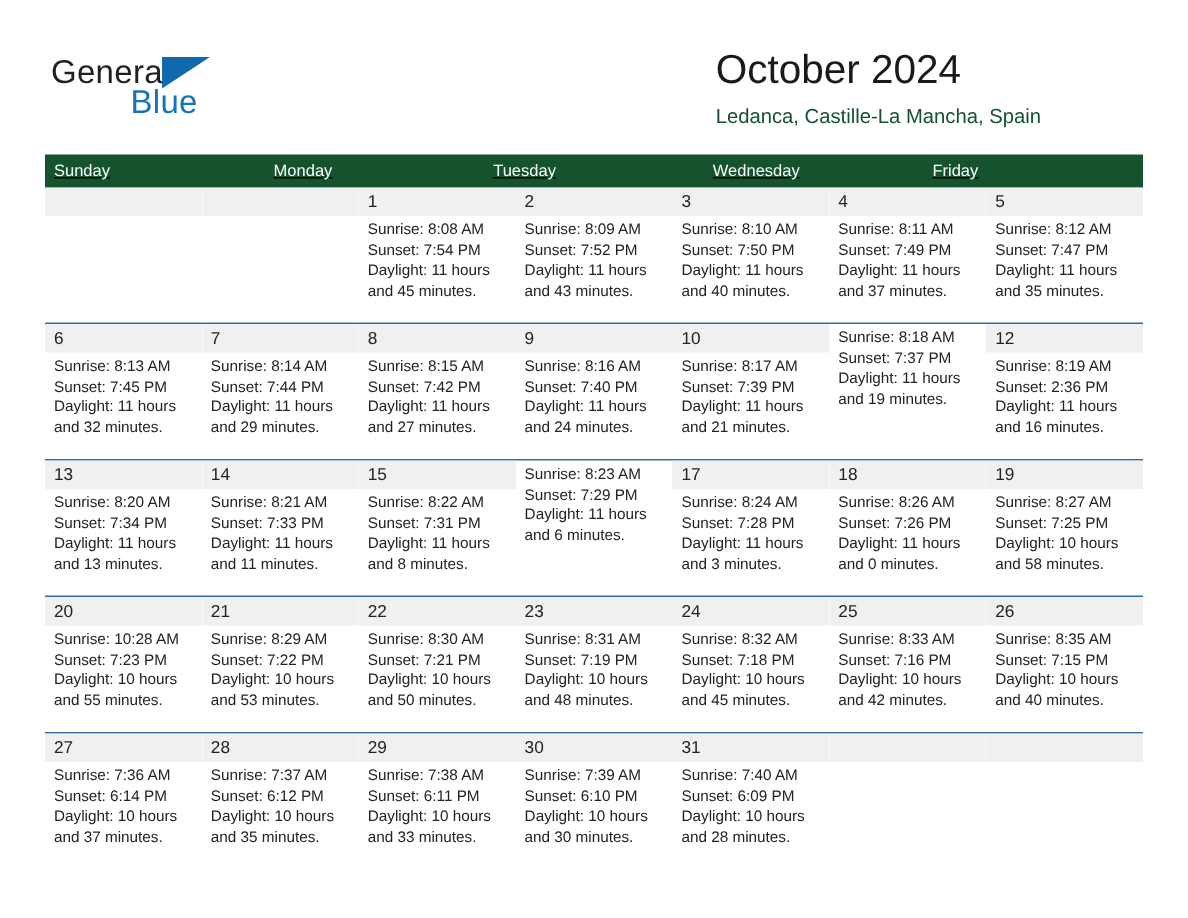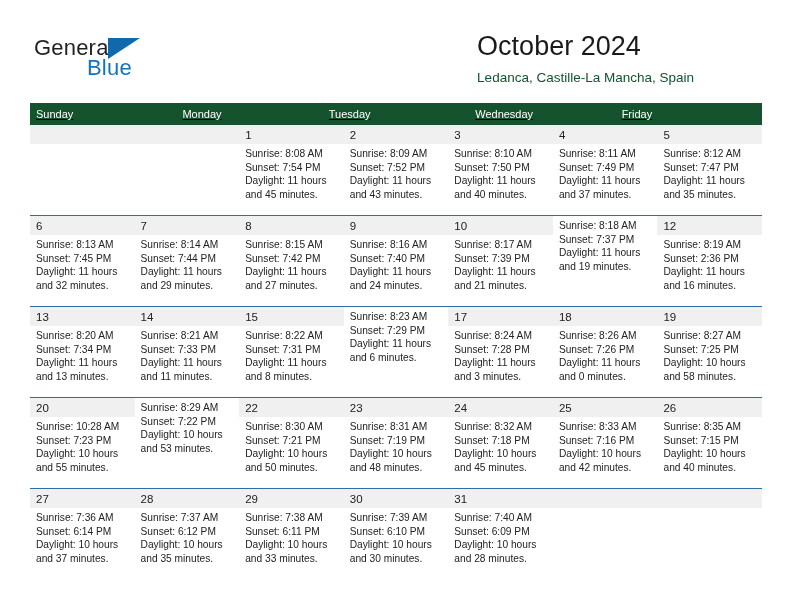--- a/index.html
+++ b/index.html
@@ -357,20 +357,21 @@
           <div class="day">
             <div class="day-num-band"><span class="day-num">20</span></div>
             <div class="day-info">
               <div>Sunrise: 10:28 AM</div>
               <div>Sunset: 7:23 PM</div>
               <div>Daylight: 10 hours</div>
               <div>and 55 minutes.</div>
             </div>
           </div>
           <div class="day">
+            <div class="day-num-band"><span class="day-num">21</span></div>
             <div class="day-info">
               <div>Sunrise: 8:29 AM</div>
               <div>Sunset: 7:22 PM</div>
               <div>Daylight: 10 hours</div>
               <div>and 53 minutes.</div>
             </div>
           </div>
           <div class="day">
             <div class="day-num-band"><span class="day-num">22</span></div>
             <div class="day-info">

